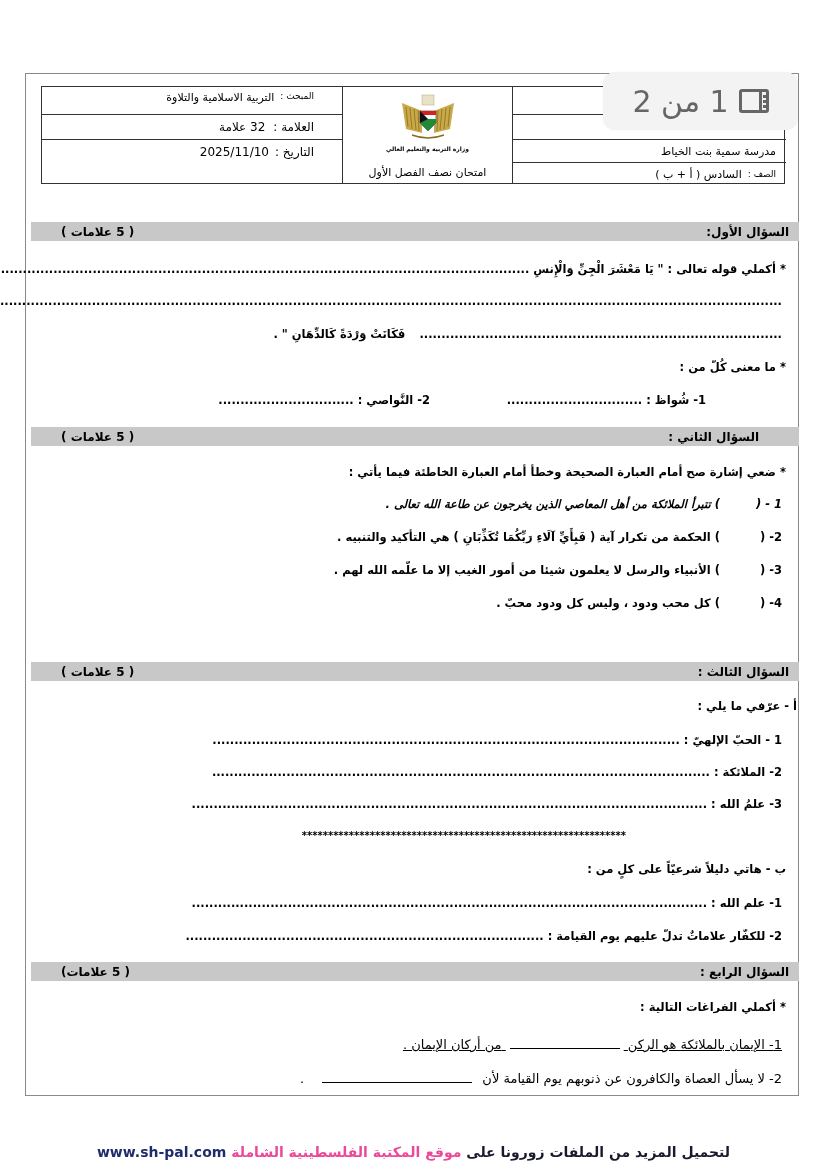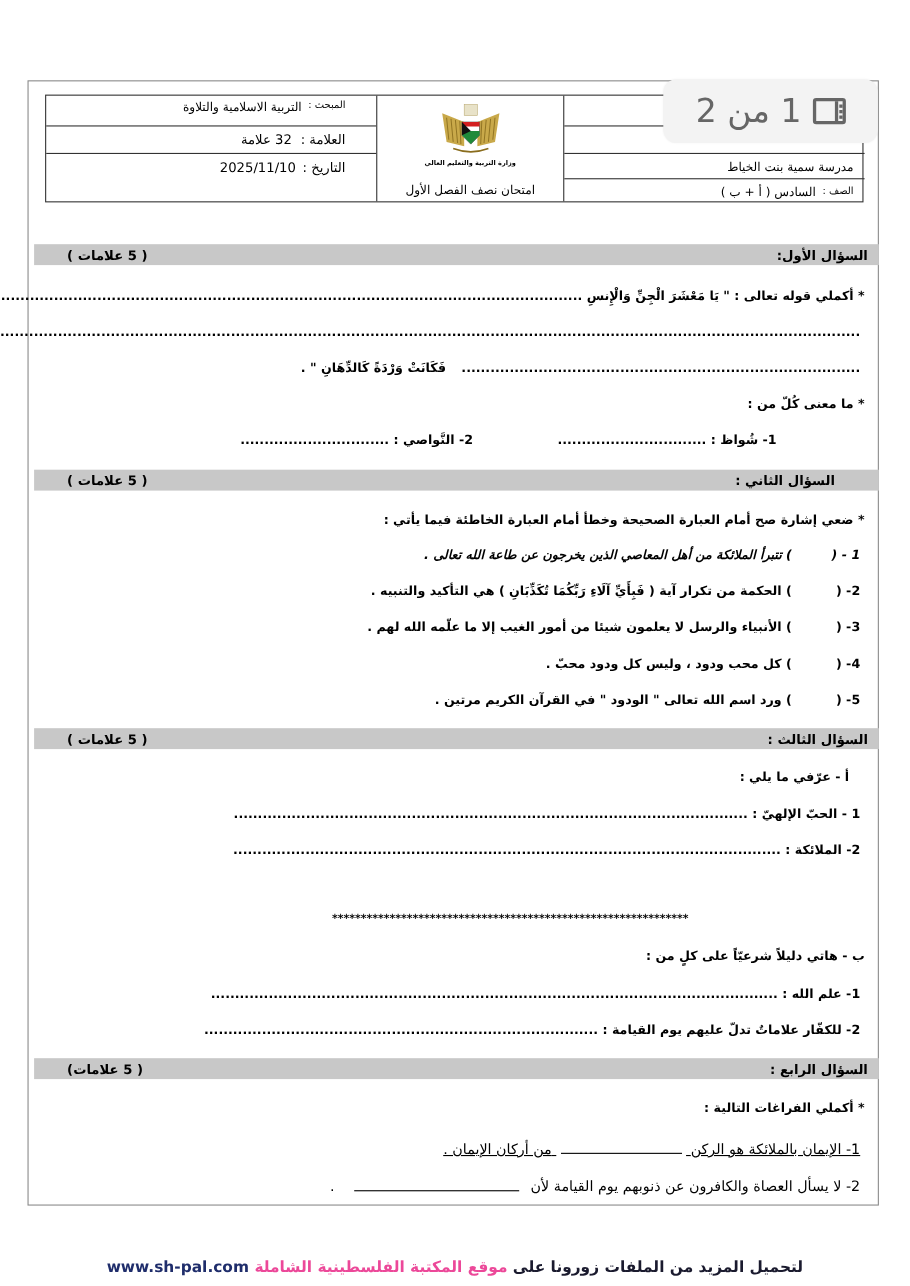--- a/index.html
+++ b/index.html
@@ -136,38 +136,37 @@
   <div class="line" style="top:489px;right:16px;">
     <span>3- (</span>
     <span style="display:inline-block;width:32px;"></span>
     <span>) الأنبياء والرسل لا يعلمون شيئا من أمور الغيب إلا ما علّمه الله لهم .</span>
   </div>
   <div class="line" style="top:522px;right:16px;">
     <span>4- (</span>
     <span style="display:inline-block;width:32px;"></span>
     <span>) كل محب ودود ، وليس كل ودود محبّ .</span>
   </div>
-  <div class="line" style="top:555px;right:16px;">
-    <span>5- (</span>
-    <span style="display:inline-block;width:32px;"></span>
-    <span>) ورد اسم الله تعالى " الودود " في القرآن الكريم مرتين .</span>
-  </div>
 
   <div class="sec" style="top:588px;">
     <span>السؤال الثالث :</span>
     <span>( 5  علامات )</span>
   </div>
-  <div class="line" style="top:625px;right:26px;">أ -  عرّفي ما يلي :</div>
+  <div class="line" style="top:625px;right:1px;">أ -  عرّفي ما يلي :</div>
   <div class="line" style="top:659px;right:16px;">
     <span>1 - الحبّ الإلهيّ :</span>
     <span class="dots"> ...........................................................................................................</span>
   </div>
   <div class="line" style="top:691px;right:16px;">
     <span>2- الملائكة :</span>
     <span class="dots"> ..................................................................................................................</span>
+  </div>
+  <div class="line" style="top:723px;right:16px;">
+    <span>3- علمُ الله :</span>
+    <span class="dots"> ......................................................................................................................</span>
   </div>
   <div class="line" style="top:756px;right:172px;font-size:10px;">**************************************************************</div>
   <div class="line" style="top:788px;right:12px;">ب - هاتي دليلاً شرعيّاً على كلٍ من :</div>
   <div class="line" style="top:822px;right:16px;">
     <span>1- علم الله :</span>
     <span class="dots"> ......................................................................................................................</span>
   </div>
   <div class="line" style="top:855px;right:16px;">
     <span>2- للكفّار علاماتٌ تدلّ عليهم يوم القيامة :</span>
     <span class="dots"> ..................................................................................</span>

